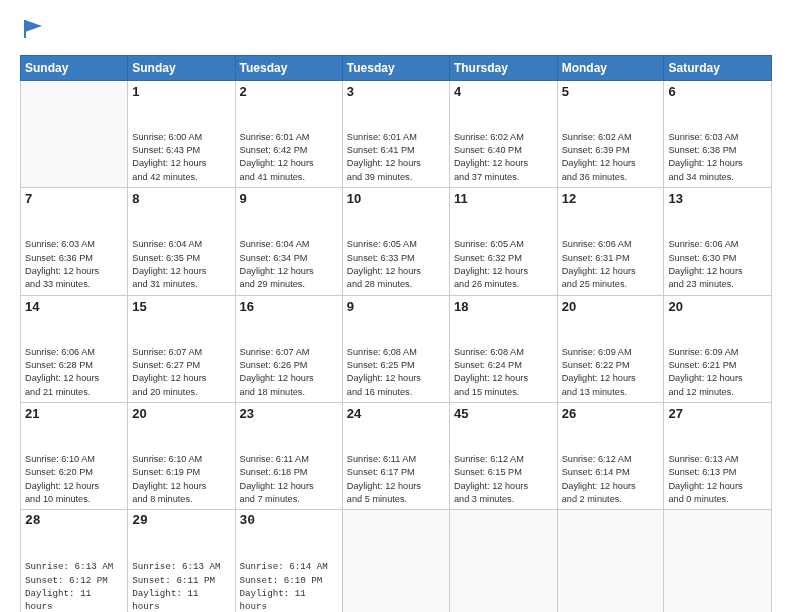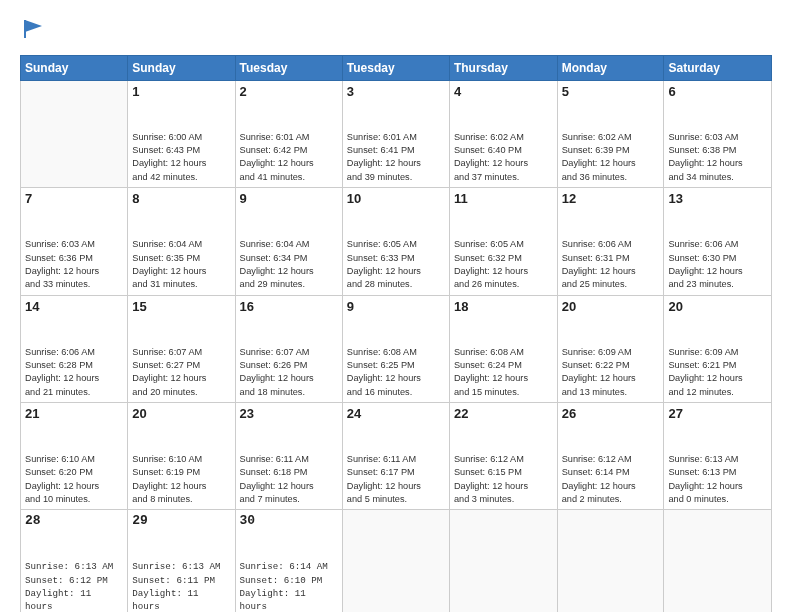--- a/index.html
+++ b/index.html
@@ -228,21 +228,21 @@
           </td>
           <td>
             <span class="day-num">23</span>
             <div class="day-info">Sunrise: 6:11 AM<br>Sunset: 6:18 PM<br>Daylight: 12 hours<br>and 7 minutes.</div>
           </td>
           <td>
             <span class="day-num">24</span>
             <div class="day-info">Sunrise: 6:11 AM<br>Sunset: 6:17 PM<br>Daylight: 12 hours<br>and 5 minutes.</div>
           </td>
           <td>
-            <span class="day-num">22</span>
+            <span class="day-num">45</span>
             <div class="day-info">Sunrise: 6:12 AM<br>Sunset: 6:15 PM<br>Daylight: 12 hours<br>and 3 minutes.</div>
           </td>
           <td>
             <span class="day-num">26</span>
             <div class="day-info">Sunrise: 6:12 AM<br>Sunset: 6:14 PM<br>Daylight: 12 hours<br>and 2 minutes.</div>
           </td>
           <td>
             <span class="day-num">27</span>
             <div class="day-info">Sunrise: 6:13 AM<br>Sunset: 6:13 PM<br>Daylight: 12 hours<br>and 0 minutes.</div>
           </td>

